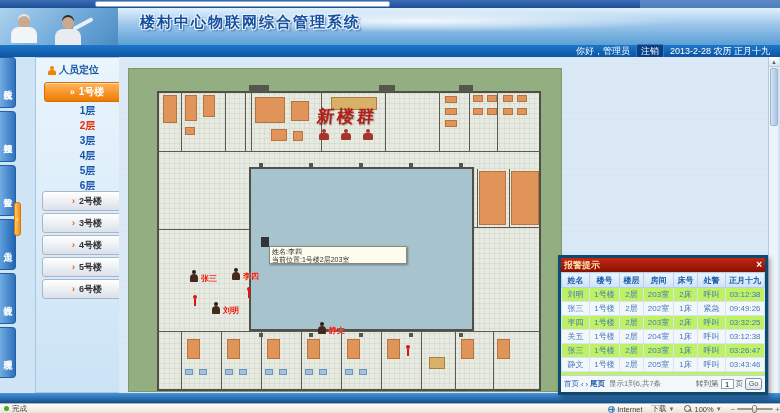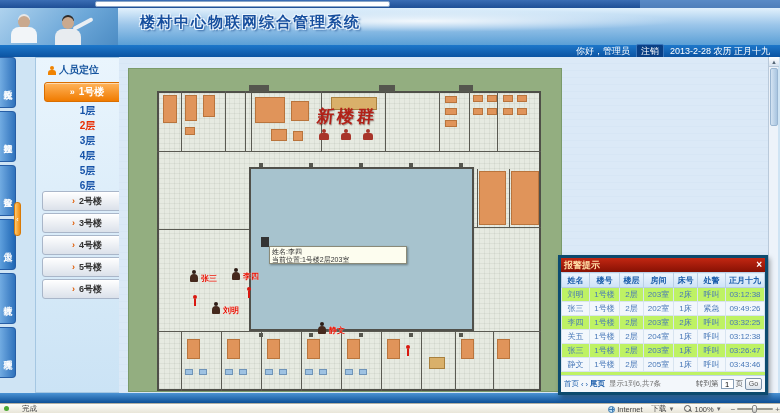--- a/index.html
+++ b/index.html
@@ -136,21 +136,21 @@
   .pager input { width:13px; height:10px; font-size:7.5px; text-align:center; border:1px solid #8aa0b8; }
   .pager .go { width:17px; height:12px; font-size:7px; line-height:10px; text-align:center;
     background:linear-gradient(180deg,#fff,#dde4ec); border:1px solid #7a90a8; border-radius:2px; cursor:pointer; }
 
   
   .bluebar { position:absolute; left:0; top:393px; width:780px; height:10px;
     background:linear-gradient(180deg,#4b93d4,#0d4f96); }
   .statusbar { position:absolute; left:0; top:403px; width:780px; height:10px;
     background:linear-gradient(180deg,#fdfdfa,#e8e5d8); border-top:1px solid #b3b0a2;
     display:flex; align-items:center; font-size:7.5px; color:#444; }
-  .sb-left { display:flex; align-items:center; gap:13px; padding-left:4px; }
+  .sb-left { display:flex; align-items:center; gap:3px; padding-left:4px; }
   .sb-dot { width:5px; height:5px; border-radius:50%; background:#4aa832; }
   .sb-right { margin-left:auto; display:flex; align-items:flex-end; gap:9px; }
   .sb-item { display:flex; align-items:center; gap:2px; cursor:pointer; }
   .globe { width:7px; height:7px; border-radius:50%; background:#bfe0f5; border:1px solid #3a78b0;
     position:relative; overflow:hidden; }
   .globe::before { content:""; position:absolute; left:0; top:2px; width:7px; height:1px; background:#3a78b0; }
   .globe::after { content:""; position:absolute; left:2.5px; top:0; width:1px; height:7px; background:#3a78b0; }
   .mag { width:9px; height:9px; position:relative; }
   .mag::before { content:""; position:absolute; left:0; top:0; width:5px; height:5px; border:1px solid #555; border-radius:50%; }
   .mag::after { content:""; position:absolute; left:5px; top:5px; width:3px; height:1px; background:#555; transform:rotate(45deg); }

